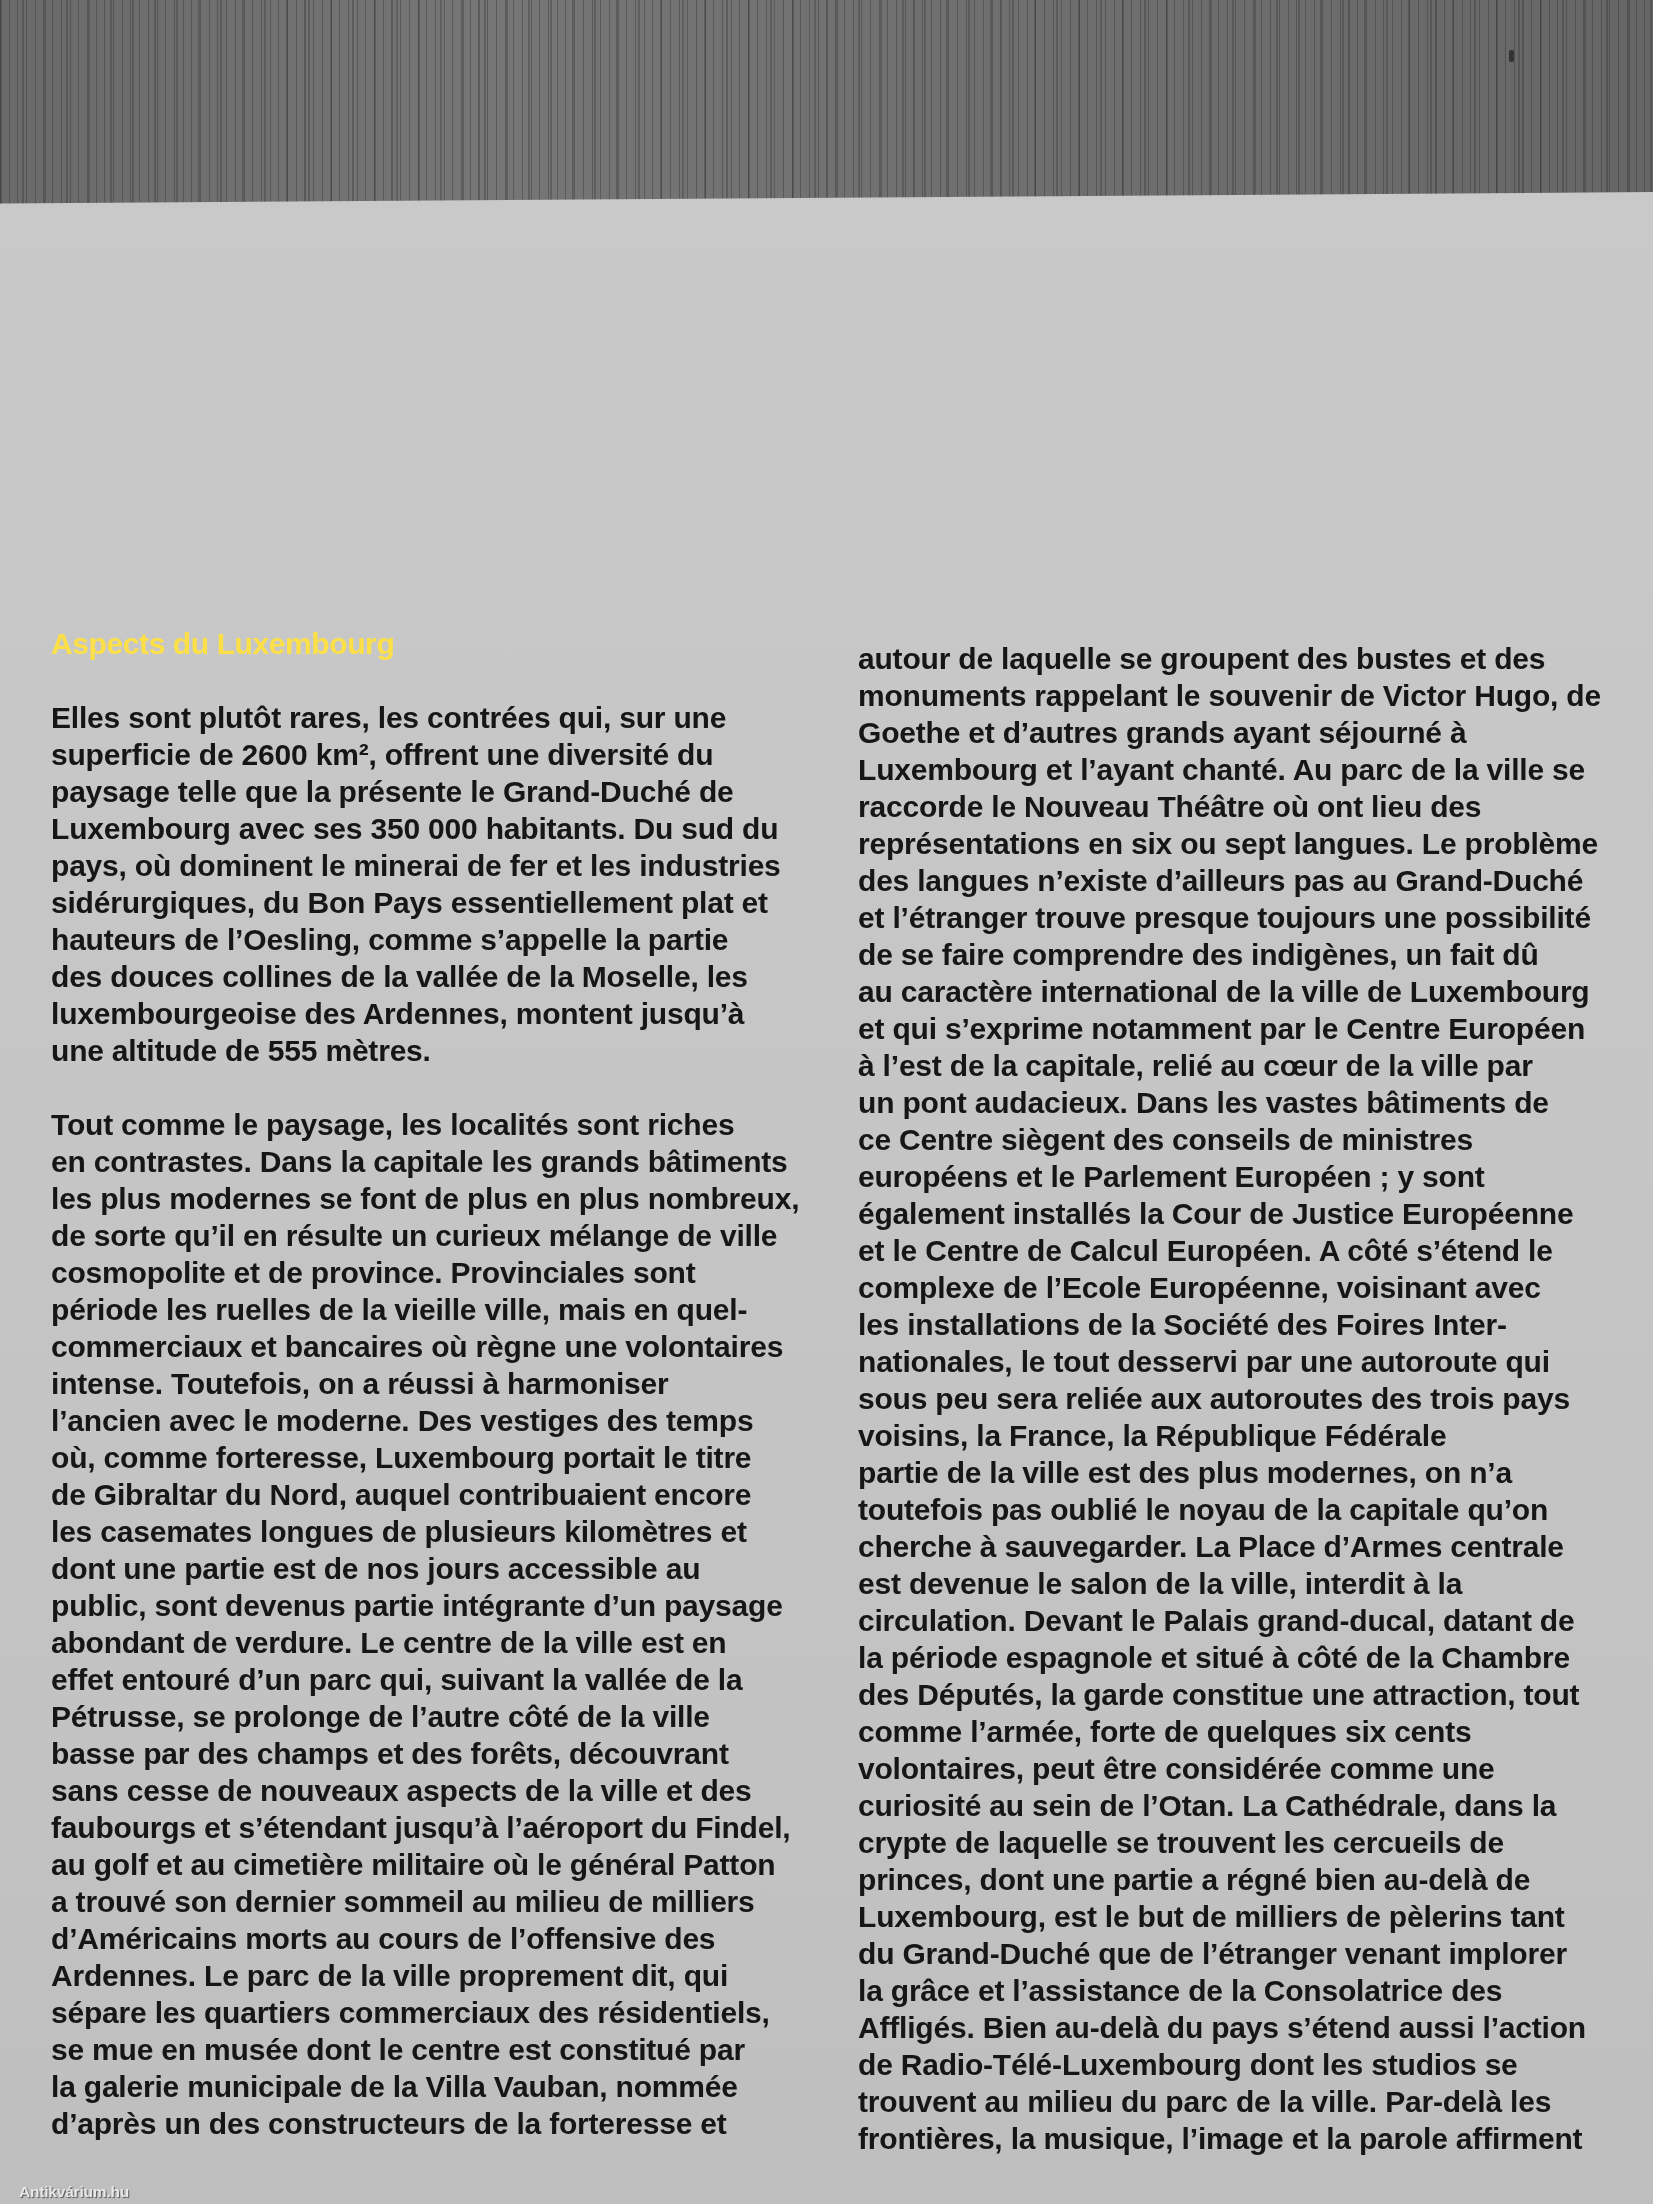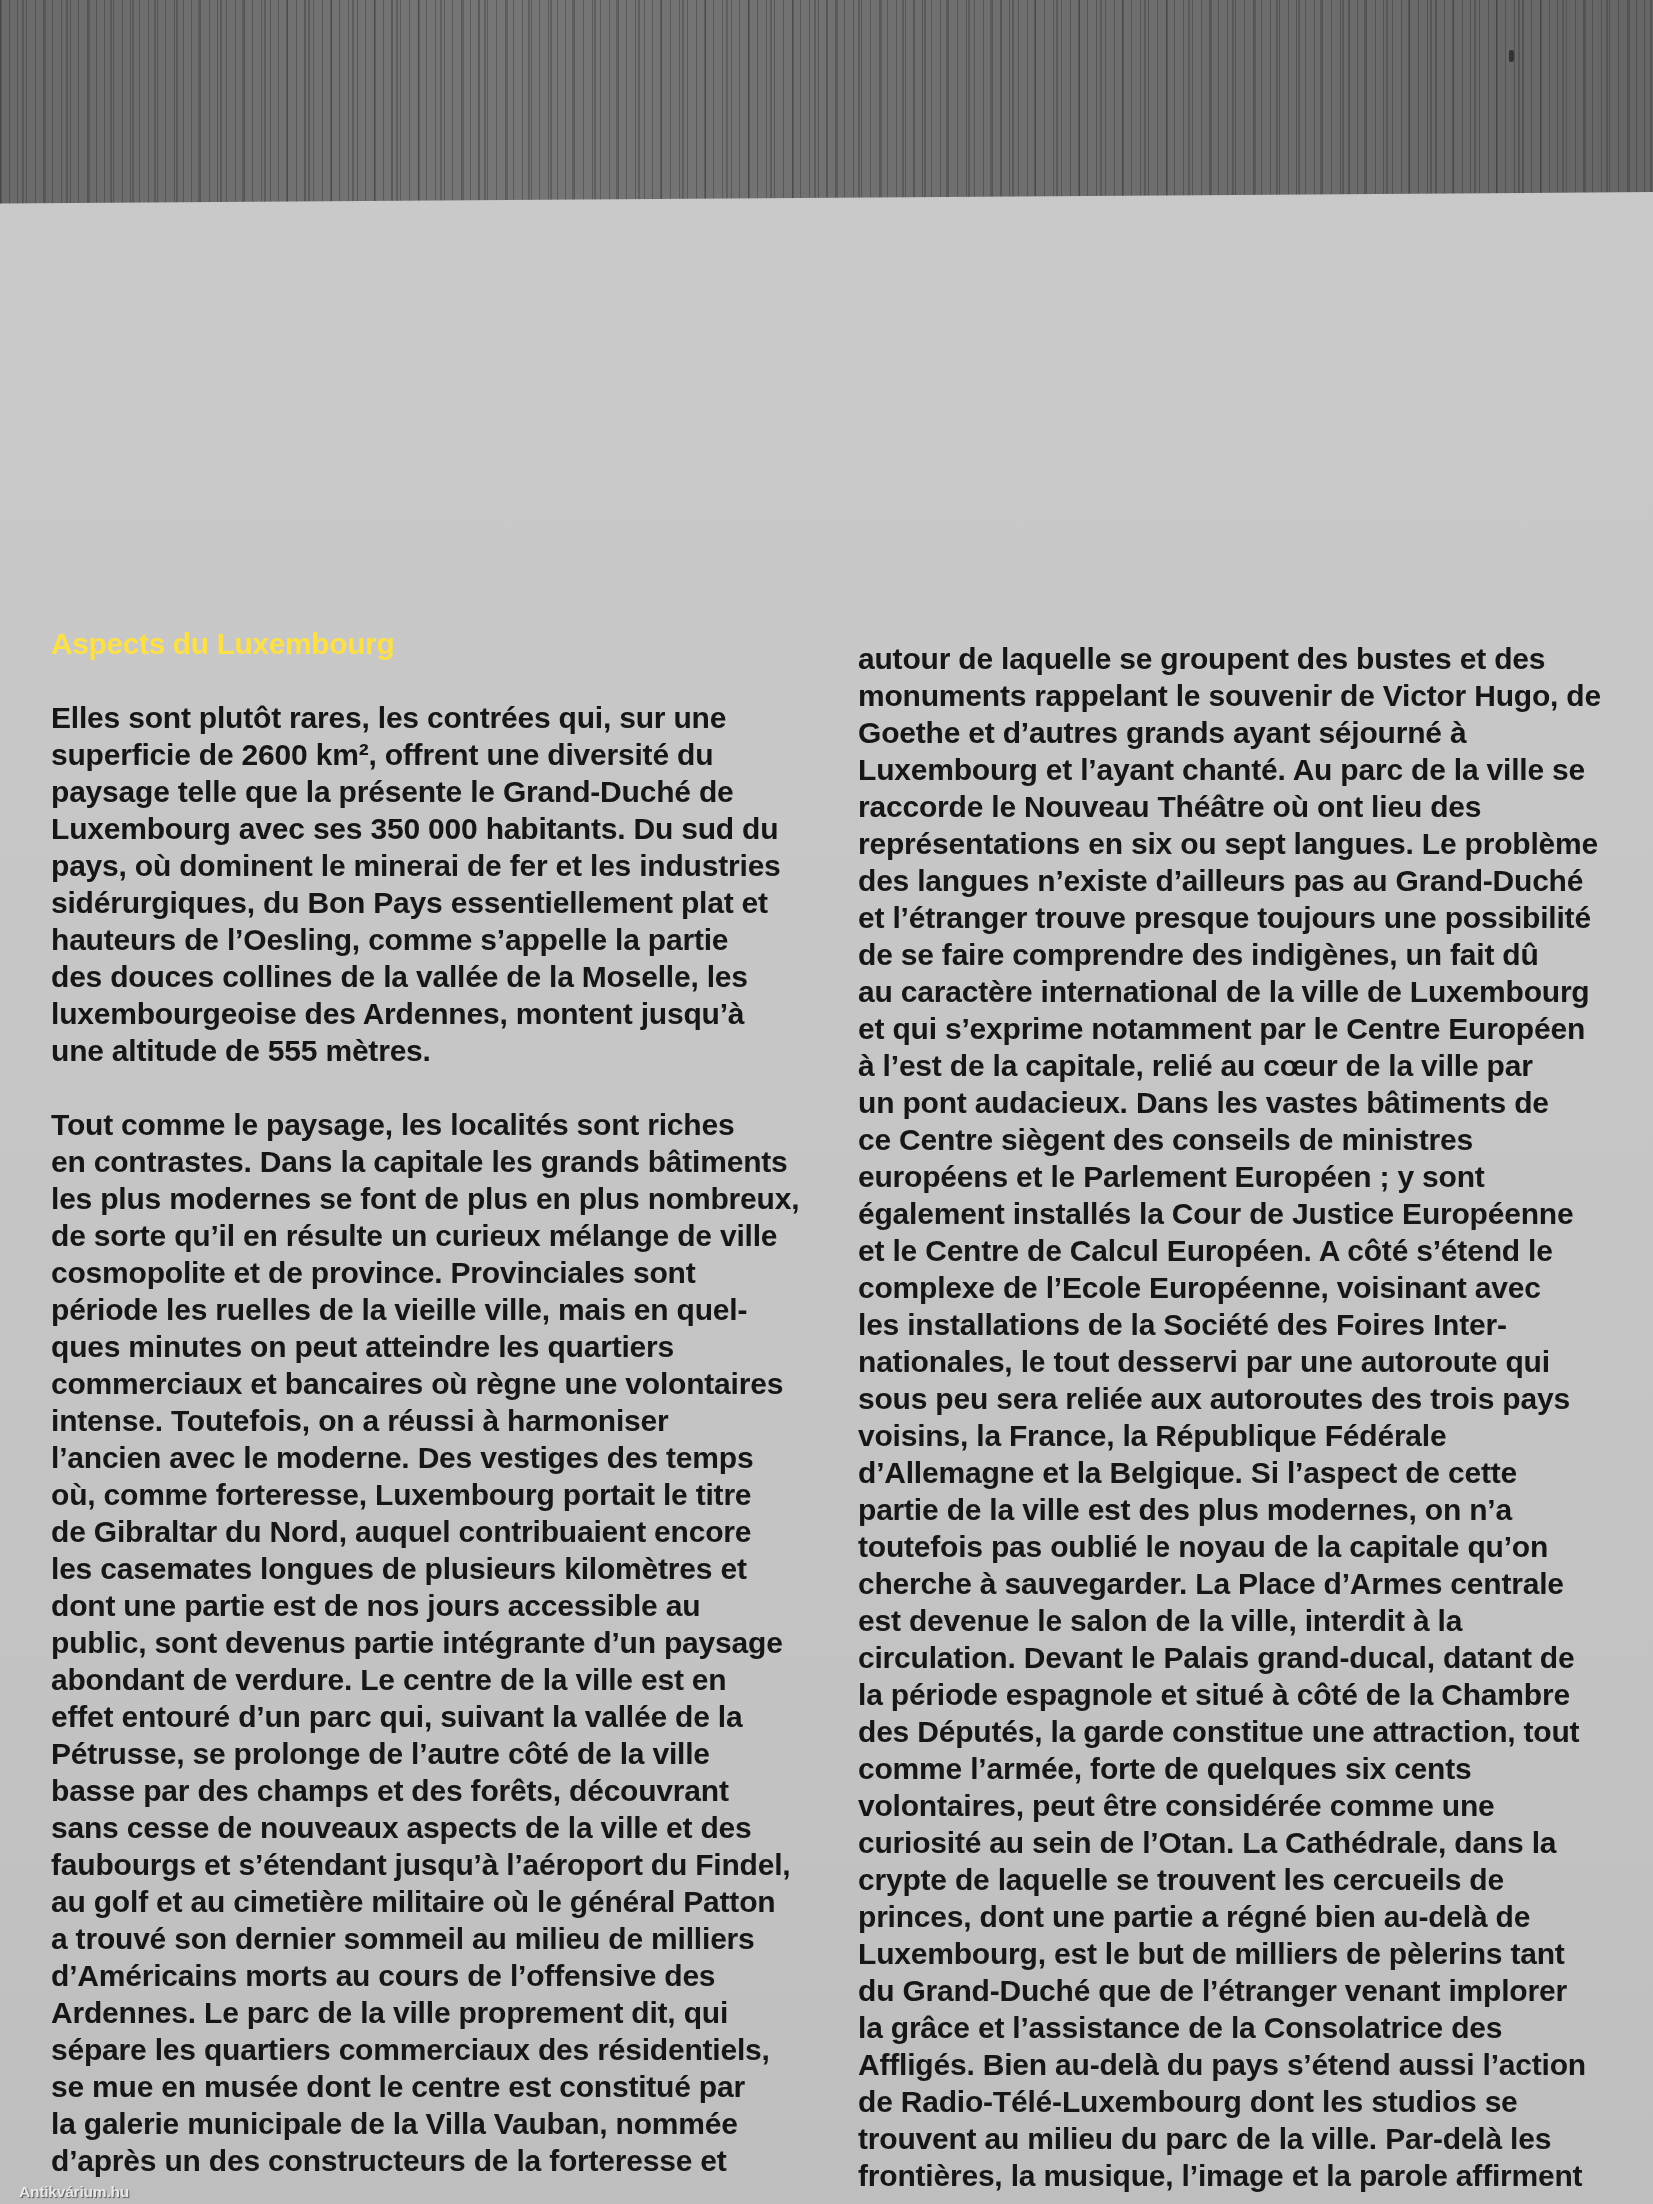--- a/index.html
+++ b/index.html
@@ -62,21 +62,20 @@
       <span class="line">luxembourgeoise des Ardennes, montent jusqu’à</span>
       <span class="line">une altitude de 555 mètres.</span>
     </div>
   <div class="para" id="lp1">
       <span class="line">Tout comme le paysage, les localités sont riches</span>
       <span class="line">en contrastes. Dans la capitale les grands bâtiments</span>
       <span class="line">les plus modernes se font de plus en plus nombreux,</span>
       <span class="line">de sorte qu’il en résulte un curieux mélange de ville</span>
       <span class="line">cosmopolite et de province. Provinciales sont</span>
       <span class="line">période les ruelles de la vieille ville, mais en quel-</span>
-      <span class="line">ques minutes on peut atteindre les quartiers</span>
       <span class="line">commerciaux et bancaires où règne une volontaires</span>
       <span class="line">intense. Toutefois, on a réussi à harmoniser</span>
       <span class="line">l’ancien avec le moderne. Des vestiges des temps</span>
       <span class="line">où, comme forteresse, Luxembourg portait le titre</span>
       <span class="line">de Gibraltar du Nord, auquel contribuaient encore</span>
       <span class="line">les casemates longues de plusieurs kilomètres et</span>
       <span class="line">dont une partie est de nos jours accessible au</span>
       <span class="line">public, sont devenus partie intégrante d’un paysage</span>
       <span class="line">abondant de verdure. Le centre de la ville est en</span>
       <span class="line">effet entouré d’un parc qui, suivant la vallée de la</span>
@@ -112,21 +111,20 @@
       <span class="line">un pont audacieux. Dans les vastes bâtiments de</span>
       <span class="line">ce Centre siègent des conseils de ministres</span>
       <span class="line">européens et le Parlement Européen ; y sont</span>
       <span class="line">également installés la Cour de Justice Européenne</span>
       <span class="line">et le Centre de Calcul Européen. A côté s’étend le</span>
       <span class="line">complexe de l’Ecole Européenne, voisinant avec</span>
       <span class="line">les installations de la Société des Foires Inter-</span>
       <span class="line">nationales, le tout desservi par une autoroute qui</span>
       <span class="line">sous peu sera reliée aux autoroutes des trois pays</span>
       <span class="line">voisins, la France, la République Fédérale</span>
-      <span class="line">d’Allemagne et la Belgique. Si l’aspect de cette</span>
       <span class="line">partie de la ville est des plus modernes, on n’a</span>
       <span class="line">toutefois pas oublié le noyau de la capitale qu’on</span>
       <span class="line">cherche à sauvegarder. La Place d’Armes centrale</span>
       <span class="line">est devenue le salon de la ville, interdit à la</span>
       <span class="line">circulation. Devant le Palais grand-ducal, datant de</span>
       <span class="line">la période espagnole et situé à côté de la Chambre</span>
       <span class="line">des Députés, la garde constitue une attraction, tout</span>
       <span class="line">comme l’armée, forte de quelques six cents</span>
       <span class="line">volontaires, peut être considérée comme une</span>
       <span class="line">curiosité au sein de l’Otan. La Cathédrale, dans la</span>

